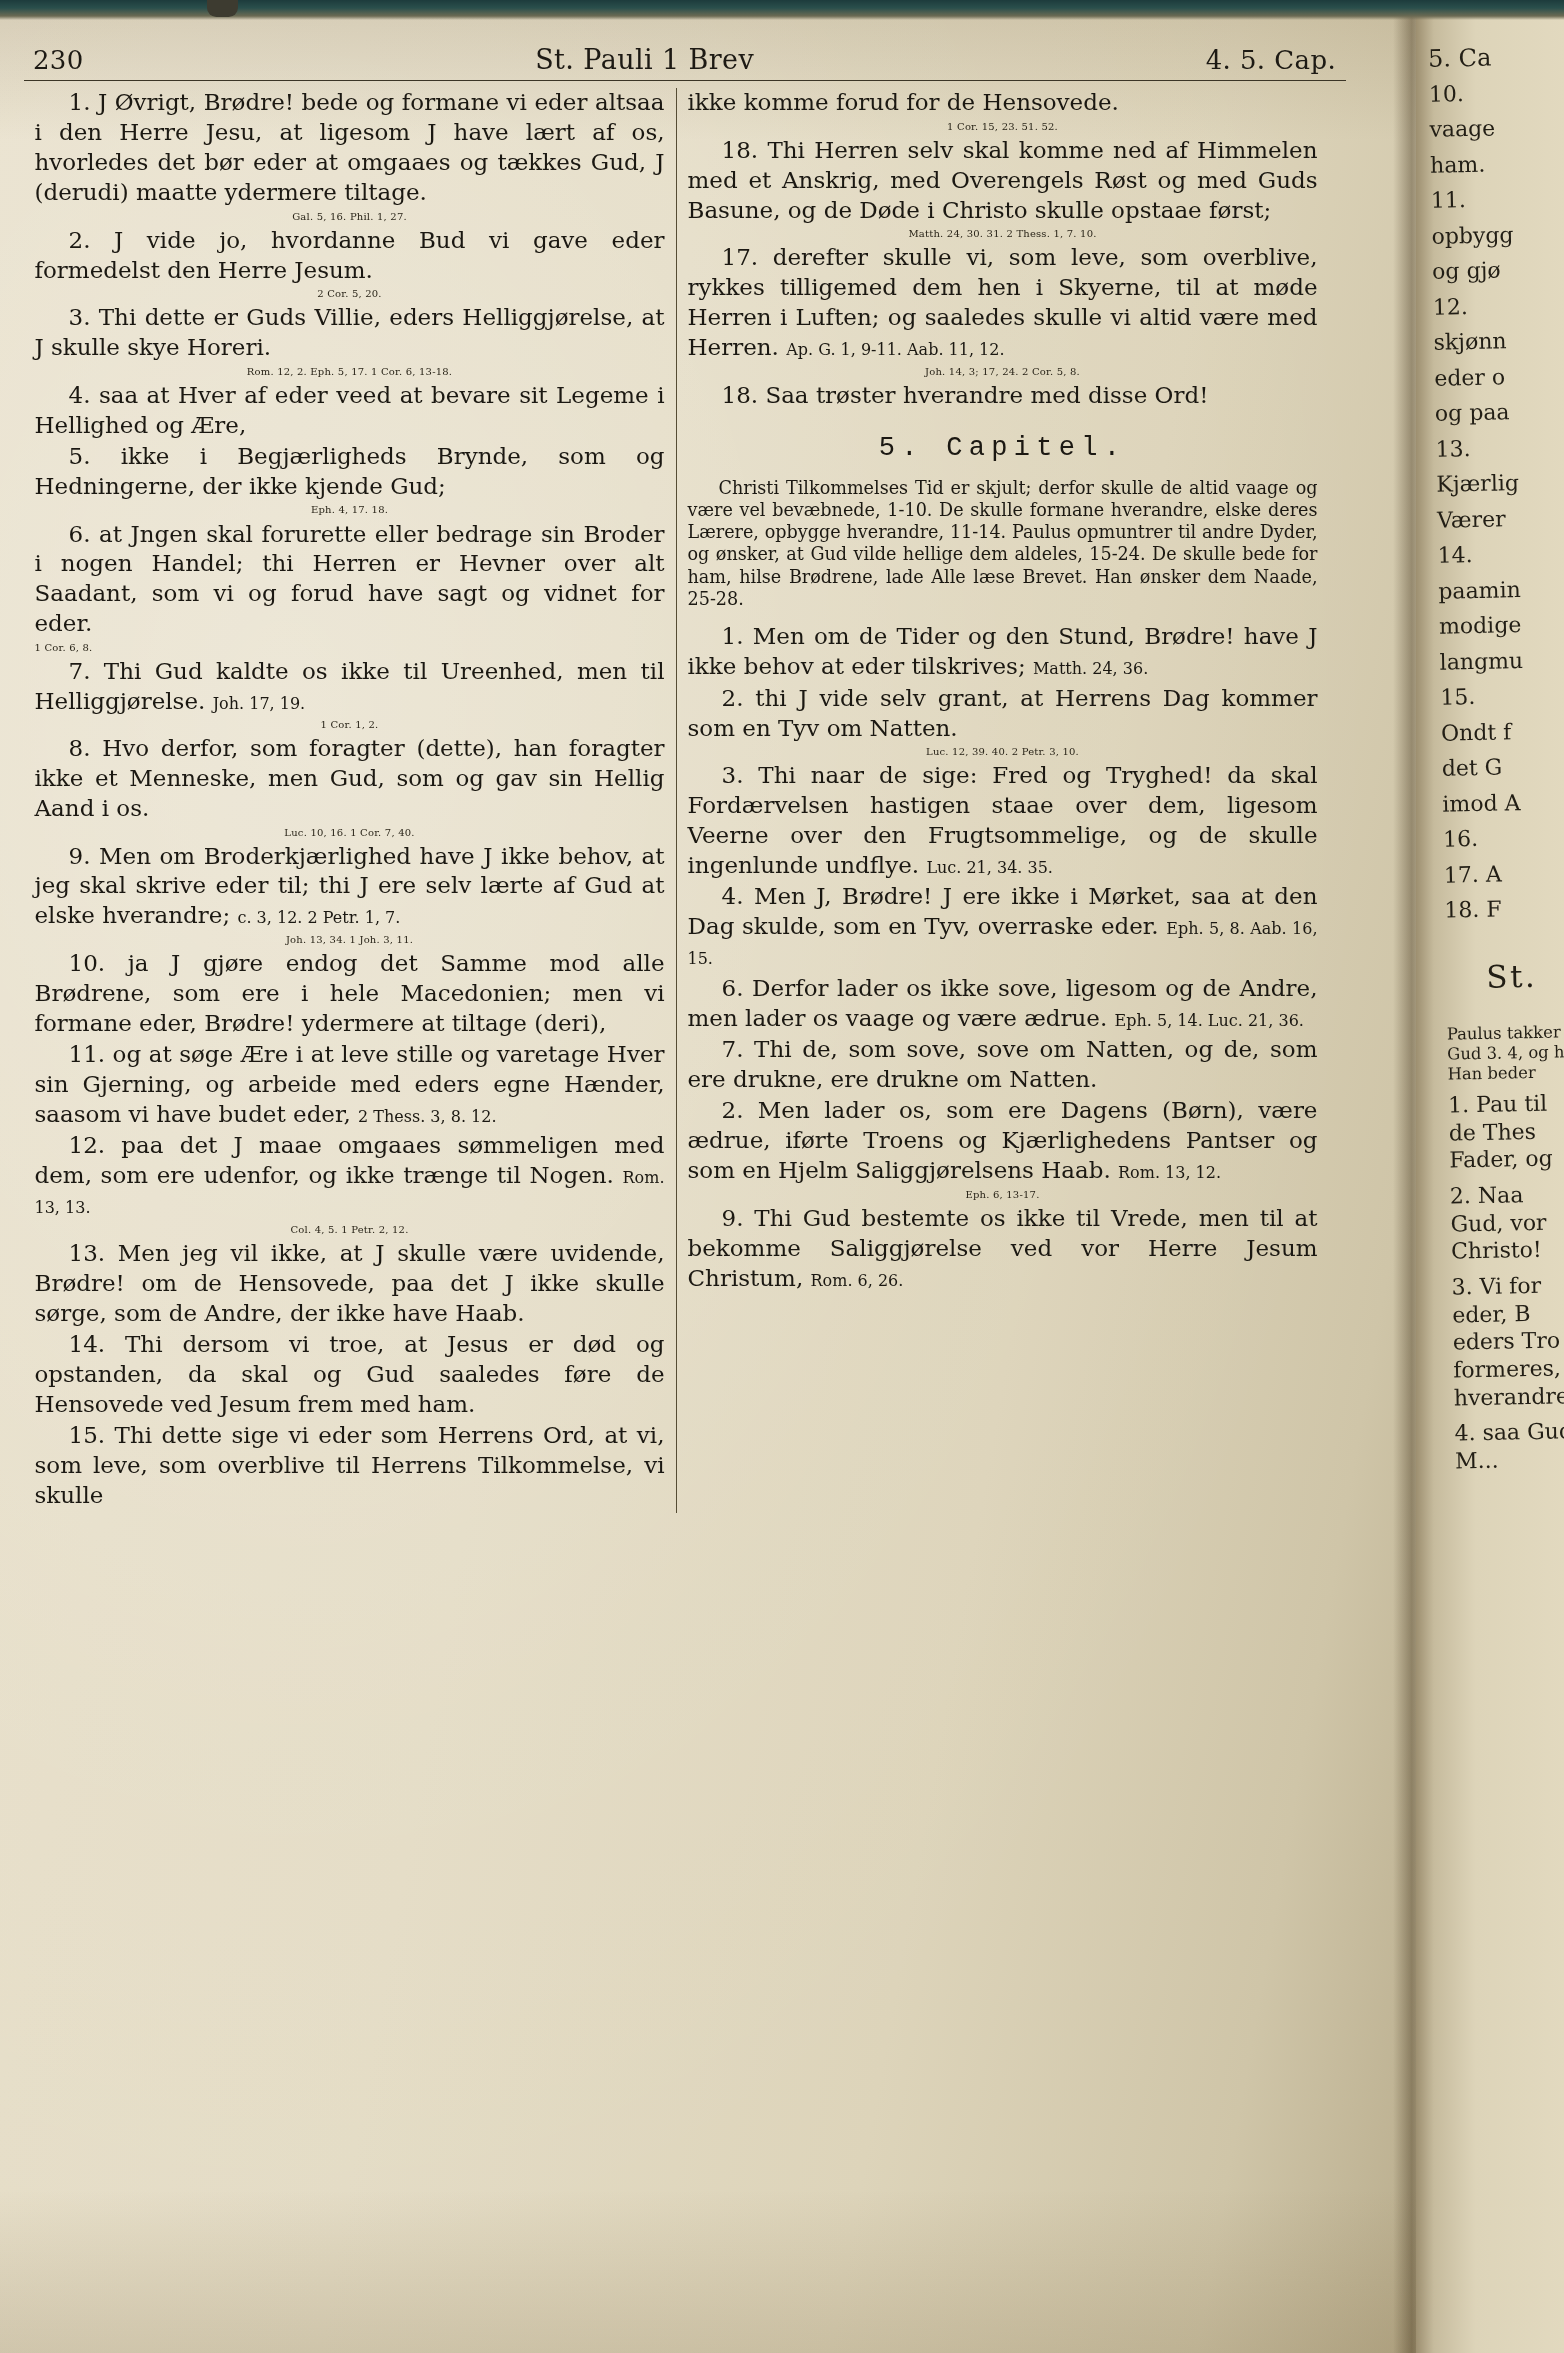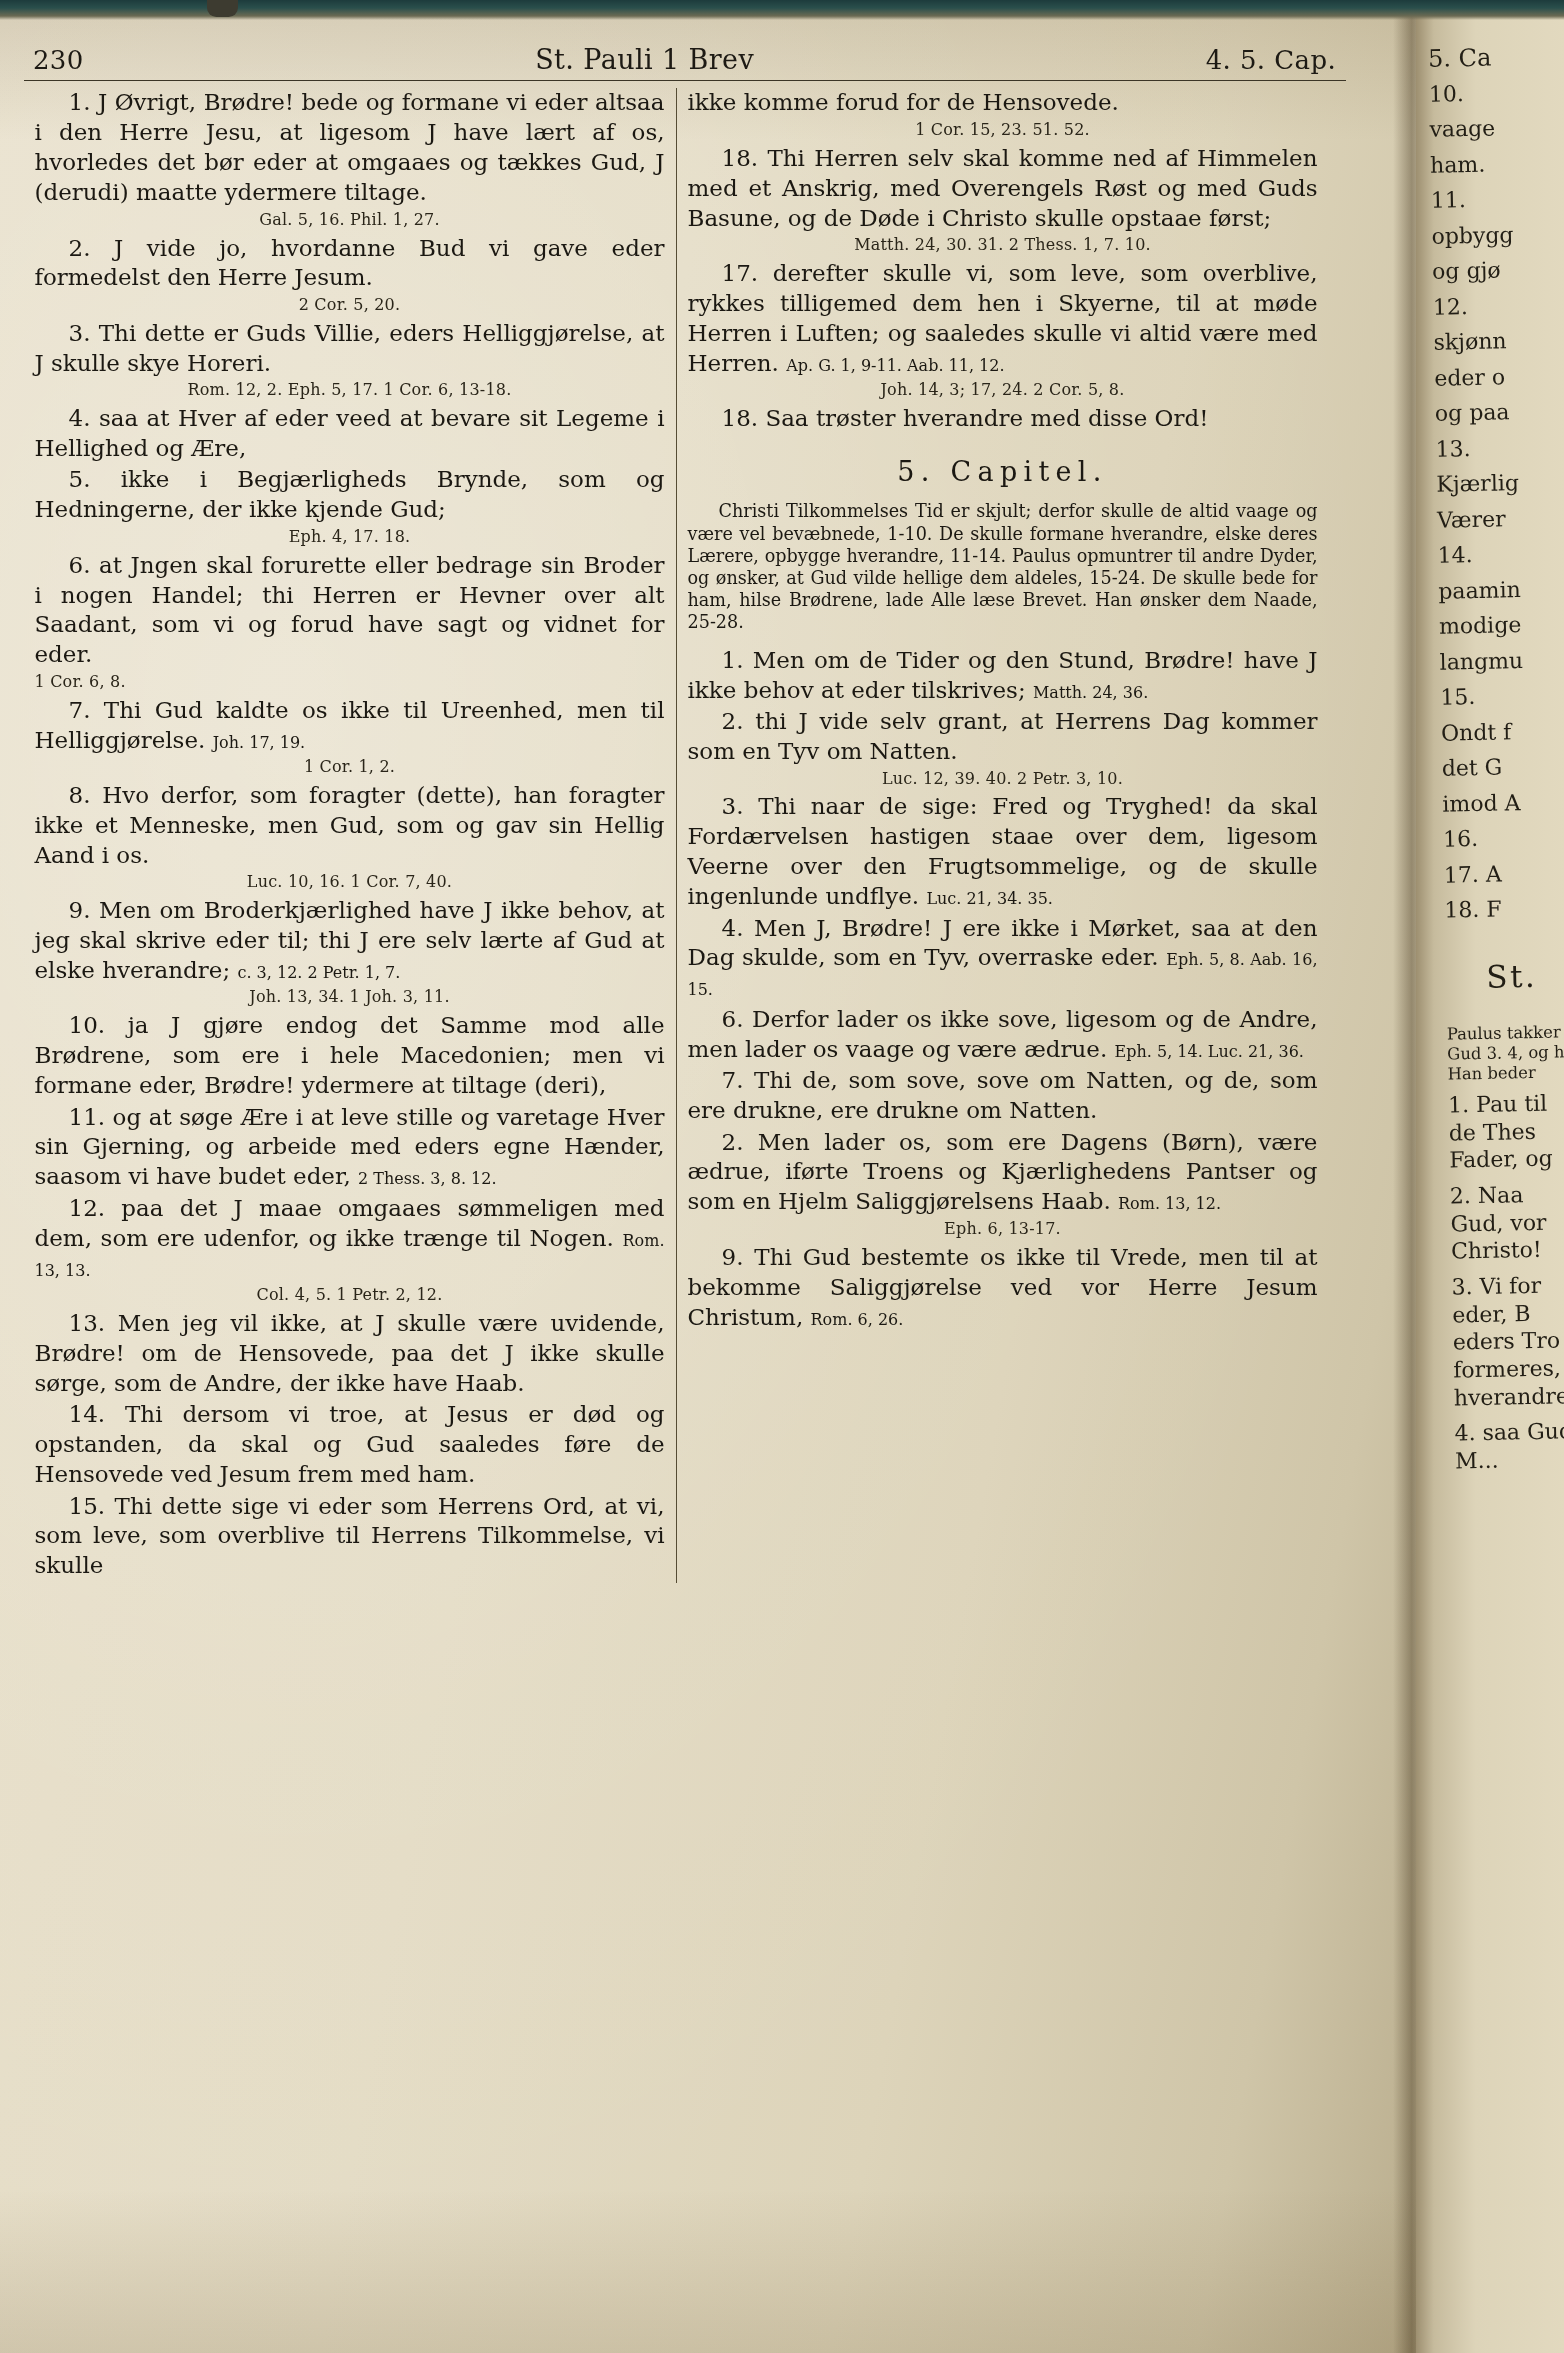--- a/index.html
+++ b/index.html
@@ -92,32 +92,33 @@
     text-align: justify;
   }
   .col.left { border-right: 1.6px solid #554c34; }
   .verse {
     margin: 0 0 1.6px 0;
     text-indent: 34px;
     hyphens: manual;
   }
   .ref {
     text-align: center;
-    font-size: 16px;
+    font-size: 10px;
     letter-spacing: 0.2px;
     margin: 1.6px 0 3.1px 0;
     color: #2a2519;
   }
   .ref.right { text-align: left; }
   .inline-ref { font-size: 16px; }
   .chapter-head {
     text-align: center;
     font-size: 27px;
     letter-spacing: 6.3px;
     margin: 20.3px 0 11px 0;
+    font-family: Liberation Mono, monospace;
   }
   .summary {
     font-size: 17.6px;
     line-height: 1.26;
     text-align: justify;
     margin: 0 0 12.5px 0;
     text-indent: 31px;
   }
   
   .np {

